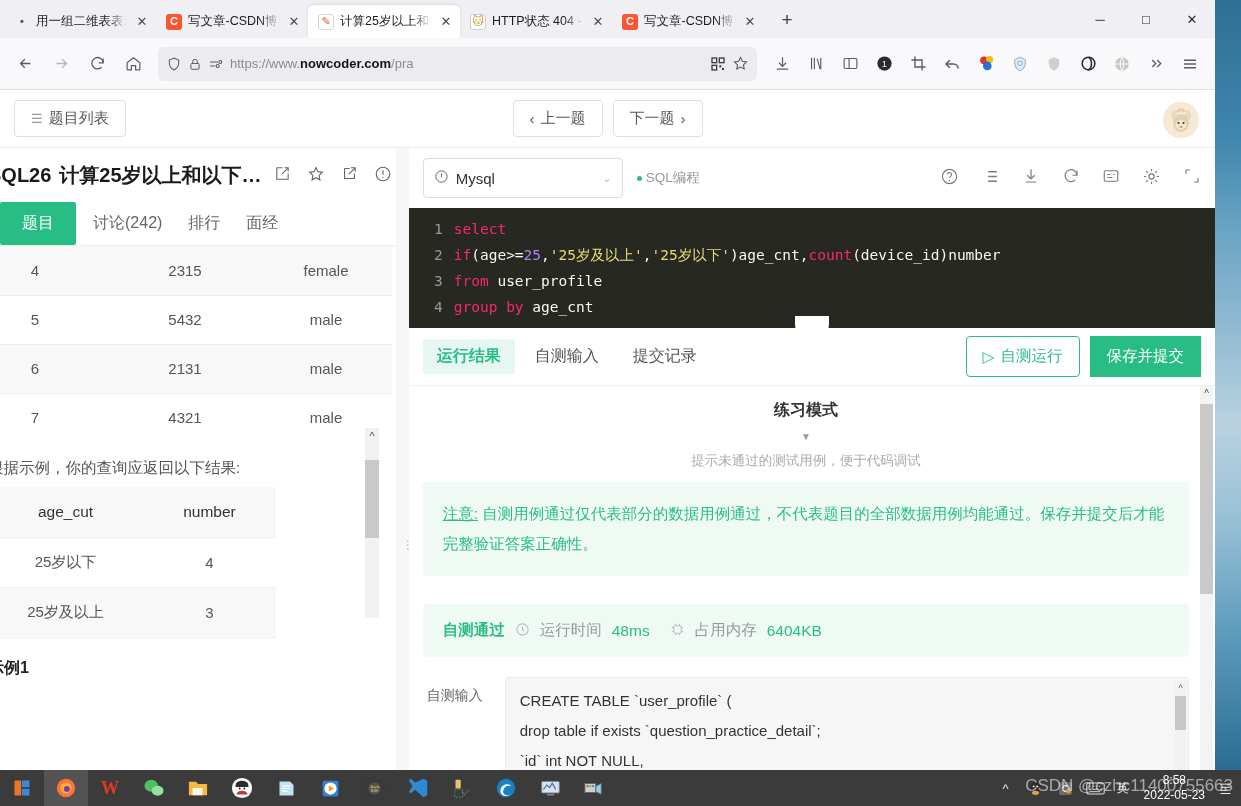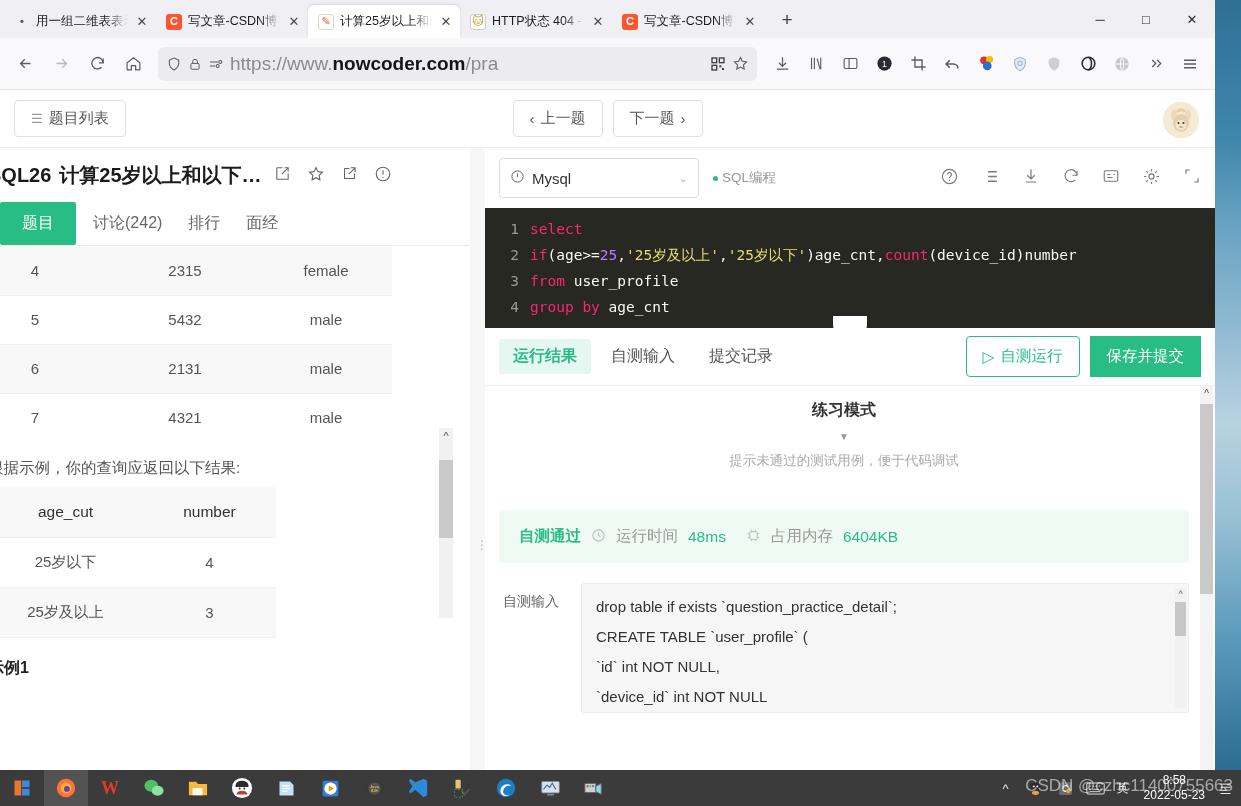--- a/index.html
+++ b/index.html
@@ -74,21 +74,21 @@
     display: flex; align-items: center; justify-content: center;
     color: #5b5b66;
   }
   .navbtn.dim { color: #b6b6bd; }
   .urlbar {
     flex: 1 1 auto; height: 34px; background: #ececf0; border-radius: 6px;
     display: flex; align-items: center; gap: 6px; padding: 0 8px; margin: 0 6px;
     min-width: 0;
   }
   .urlbar .url-text {
-    flex: 1 1 auto; font-size: 19px; color: #8a8a94; white-space: nowrap; overflow: hidden;
+    flex: 1 1 auto; font-size: 13px; color: #8a8a94; white-space: nowrap; overflow: hidden;
     -webkit-mask-image: linear-gradient(90deg,#000 88%,transparent 100%);
             mask-image: linear-gradient(90deg,#000 88%,transparent 100%);
   }
   .urlbar .url-text b { color: #15141a; font-weight: 600; }
   .ext-icons { display: flex; align-items: center; }
 
   
   .page { height: 680px; background: #fff; position: relative; overflow: hidden; }
 
   .nk-topbar {
@@ -696,20 +696,23 @@
           </div>
 
           <div class="result-body">
 
             <div class="mode-row">
               <span class="mode-name">练习模式</span>
               <span class="mode-caret">▼</span>
               <span class="mode-hint">提示未通过的测试用例，便于代码调试</span>
             </div>
 
+            <div class="notice">
+              <u>注意:</u><span> 自测用例通过仅代表部分的数据用例通过，不代表题目的全部数据用例均能通过。保存并提交后才能完整验证答案正确性。</span>
+            </div>
 
             <div class="passbar">
               <span class="ok">自测通过</span>
               <span class="mico">
                 <svg width="15" height="15" viewBox="0 0 24 24" fill="none" stroke="currentColor" stroke-width="1.7">
                     <circle cx="12" cy="12" r="9"></circle>
                     <path d="M12 7v5l3 2"></path>
                   </svg>
               </span>
               <span class="metalabel">运行时间</span>
@@ -720,22 +723,22 @@
                     <path d="M9 3v3M15 3v3M9 18v3M15 18v3M3 9h3M3 15h3M18 9h3M18 15h3"></path>
                   </svg>
               </span>
               <span class="metalabel">占用内存</span>
               <span class="metaval">6404KB</span>
             </div>
 
             <div class="selftest">
               <div class="st-label">自测输入</div>
               <div class="st-box">
+                <div>CREATE TABLE `user_profile` (</div>
                 <div>drop table if  exists `question_practice_detail`;</div>
-                <div>CREATE TABLE `user_profile` (</div>
                 <div>`id` int NOT NULL,</div>
                 <div>`device_id` int NOT NULL</div>
                 <div class="sb-scroll">
                   <div class="up">^</div>
                   <div class="thumb"></div>
                 </div>
               </div>
             </div>
 
             <div class="vscroll-right">

